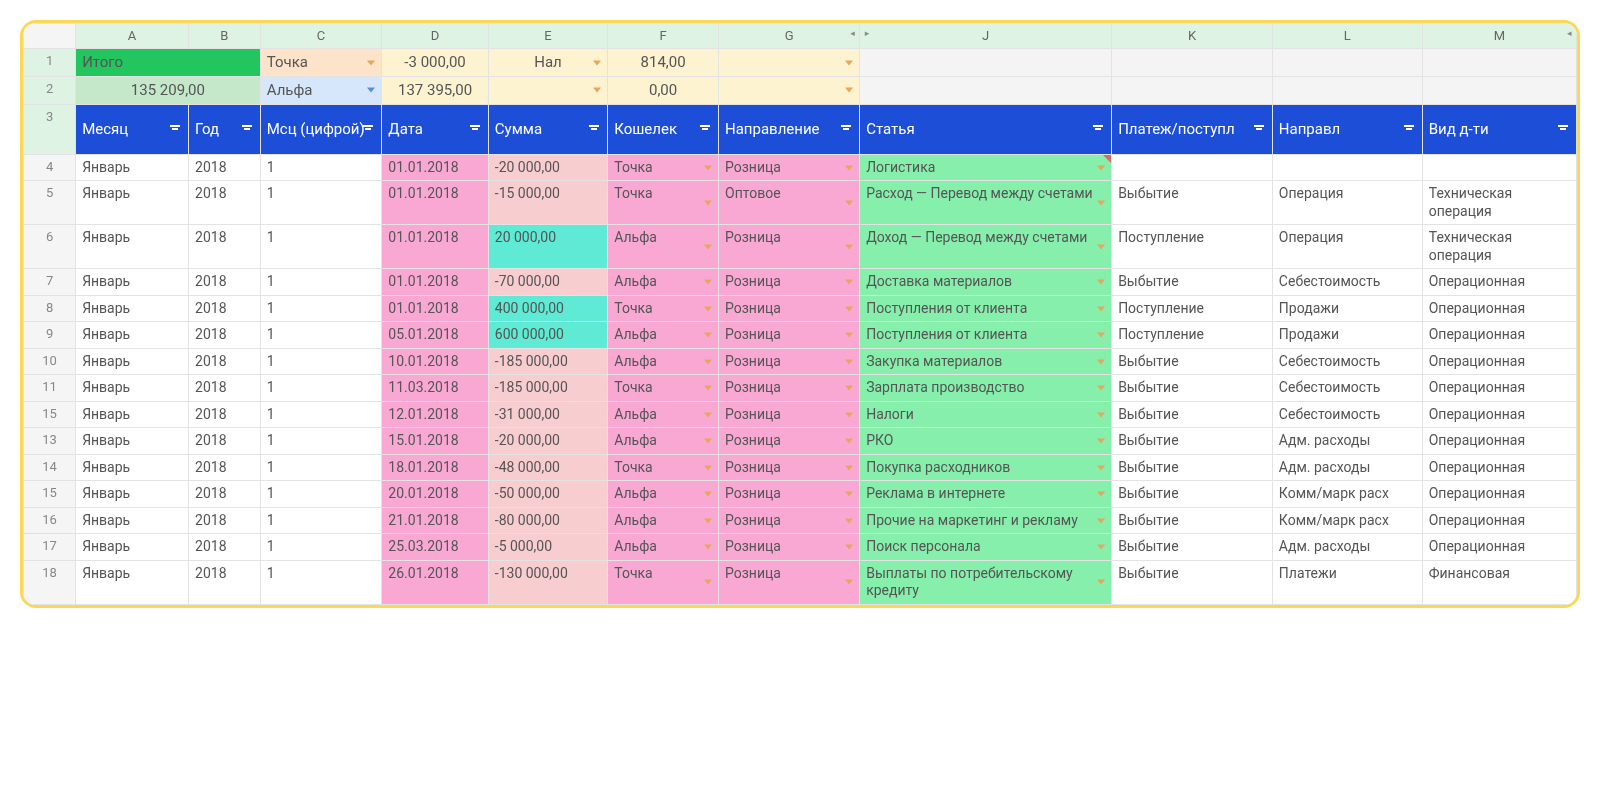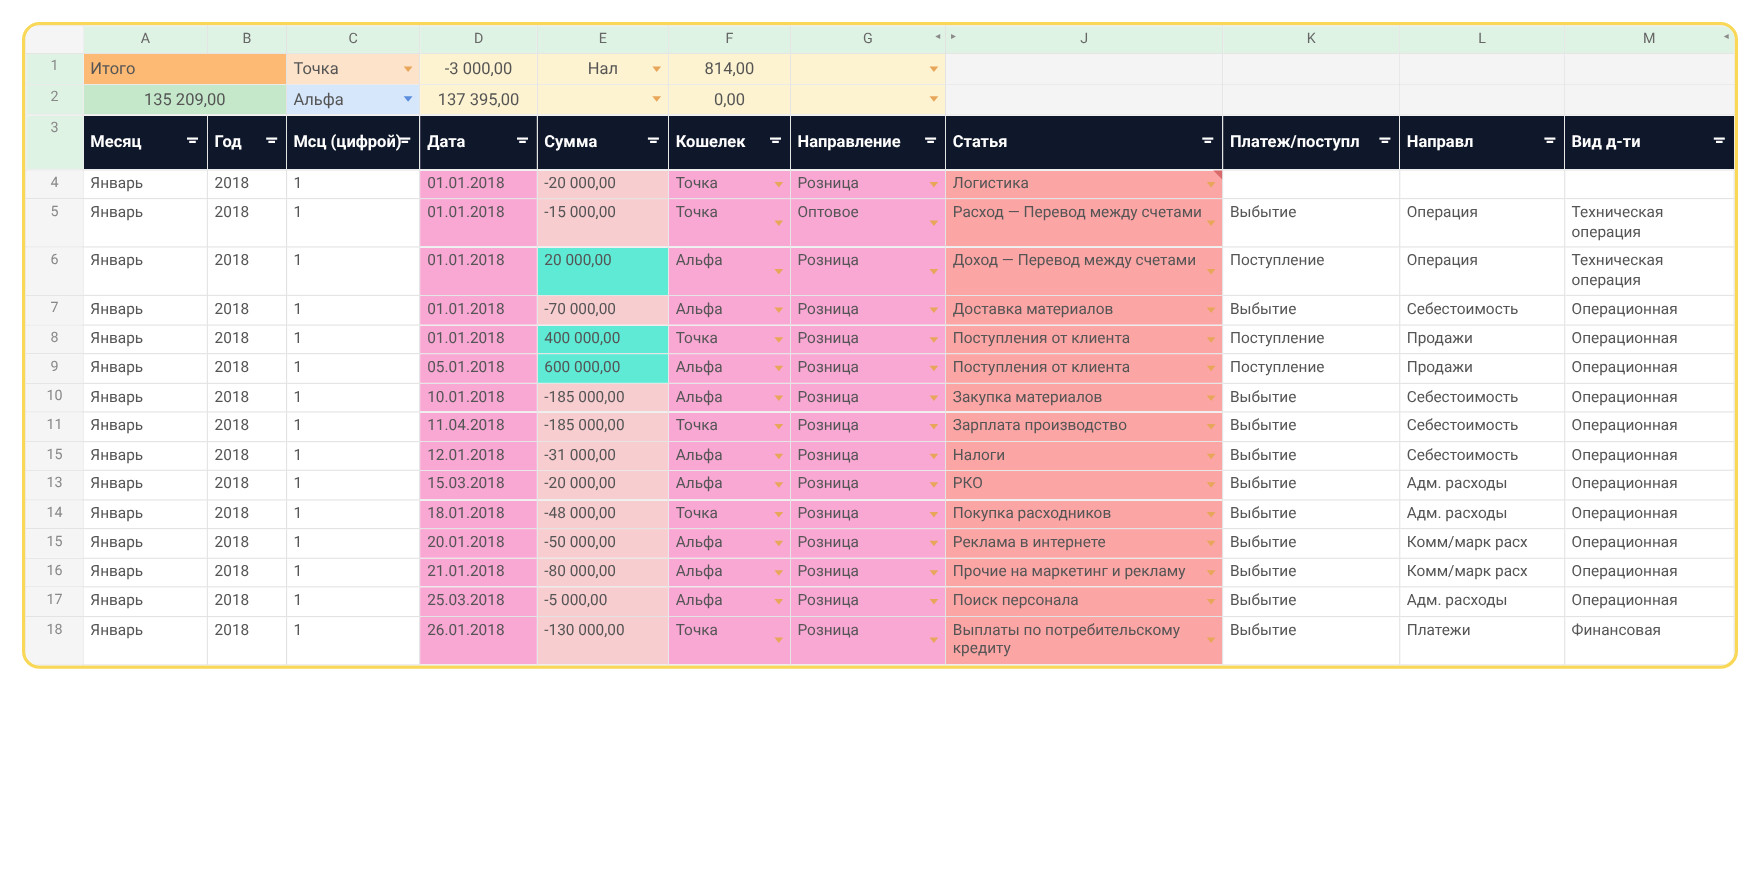--- a/index.html
+++ b/index.html
@@ -17,34 +17,34 @@
     background: #fff;
     width: 1560px;
   }
   table { border-collapse: collapse; width: 100%; table-layout: fixed; }
   td, th { border: 1px solid #e3e3e3; padding: 4px 6px; vertical-align: top; text-align: left; position: relative; font-weight: 400; }
   .colhdr { background: #dff3e4; text-align: center; font-weight: 400; color: #666; font-size: 13px; }
   .rowhdr { background: #f5f5f5; text-align: center; color: #888; font-size: 13px; width: 50px; }
   .rowhdr.active { background: #dff3e4; }
   .rowhdr-corner { background: #f5f5f5; }
   
-  .bg-lightgreen { background: #fdba74; }
+  .bg-lightgreen { background: #22c55e; }
   .bg-midgreen  { background: #c5e8cb; text-align: center; }
   .bg-peach     { background: #fce3ca; }
   .bg-yellow    { background: #fdf3d0; text-align: center; }
   .bg-blue      { background: #d6e6fb; }
   .bg-grey      { background: #f4f4f4; }
   
-  .hdr3 { background: #0f172a; color: #fff; font-weight: 700; font-size: 15px; height: 50px; vertical-align: middle; }
+  .hdr3 { background: #1d4ed8; color: #fff; font-weight: 400; font-size: 15px; height: 50px; vertical-align: middle; }
   
   .bg-amtneg { background: #f7cdd0; }
   .bg-amtpos { background: #5eead4; }
   
   .bg-y1 { background: #f9a8d4; }
-  .bg-y2 { background: #fca5a5; }
+  .bg-y2 { background: #86efac; }
   
   .dd {
     position: absolute;
     right: 6px;
     top: 50%;
     transform: translateY(-50%);
     width: 0; height: 0;
     border-left: 4px solid transparent;
     border-right: 4px solid transparent;
     border-top: 5px solid #999;
@@ -276,21 +276,21 @@
           <td class="bg-y2"><span>Закупка материалов</span><span class="dd orange"></span></td>
           <td><span>Выбытие</span></td>
           <td><span>Себестоимость</span></td>
           <td><span>Операционная</span></td>
         </tr>
         <tr>
           <th class="rowhdr">11</th>
           <td><span>Январь</span></td>
           <td><span>2018</span></td>
           <td><span>1</span></td>
-          <td class="bg-y1"><span>11.04.2018</span></td>
+          <td class="bg-y1"><span>11.03.2018</span></td>
           <td class="bg-amtneg"><span>-185 000,00</span></td>
           <td class="bg-y1"><span>Точка</span><span class="dd orange"></span></td>
           <td class="bg-y1"><span>Розница</span><span class="dd orange"></span></td>
           <td class="bg-y2"><span>Зарплата производство</span><span class="dd orange"></span></td>
           <td><span>Выбытие</span></td>
           <td><span>Себестоимость</span></td>
           <td><span>Операционная</span></td>
         </tr>
         <tr>
           <th class="rowhdr">15</th>
@@ -304,21 +304,21 @@
           <td class="bg-y2"><span>Налоги</span><span class="dd orange"></span></td>
           <td><span>Выбытие</span></td>
           <td><span>Себестоимость</span></td>
           <td><span>Операционная</span></td>
         </tr>
         <tr>
           <th class="rowhdr">13</th>
           <td><span>Январь</span></td>
           <td><span>2018</span></td>
           <td><span>1</span></td>
-          <td class="bg-y1"><span>15.03.2018</span></td>
+          <td class="bg-y1"><span>15.01.2018</span></td>
           <td class="bg-amtneg"><span>-20 000,00</span></td>
           <td class="bg-y1"><span>Альфа</span><span class="dd orange"></span></td>
           <td class="bg-y1"><span>Розница</span><span class="dd orange"></span></td>
           <td class="bg-y2"><span>РКО</span><span class="dd orange"></span></td>
           <td><span>Выбытие</span></td>
           <td><span>Адм. расходы</span></td>
           <td><span>Операционная</span></td>
         </tr>
         <tr>
           <th class="rowhdr">14</th>

